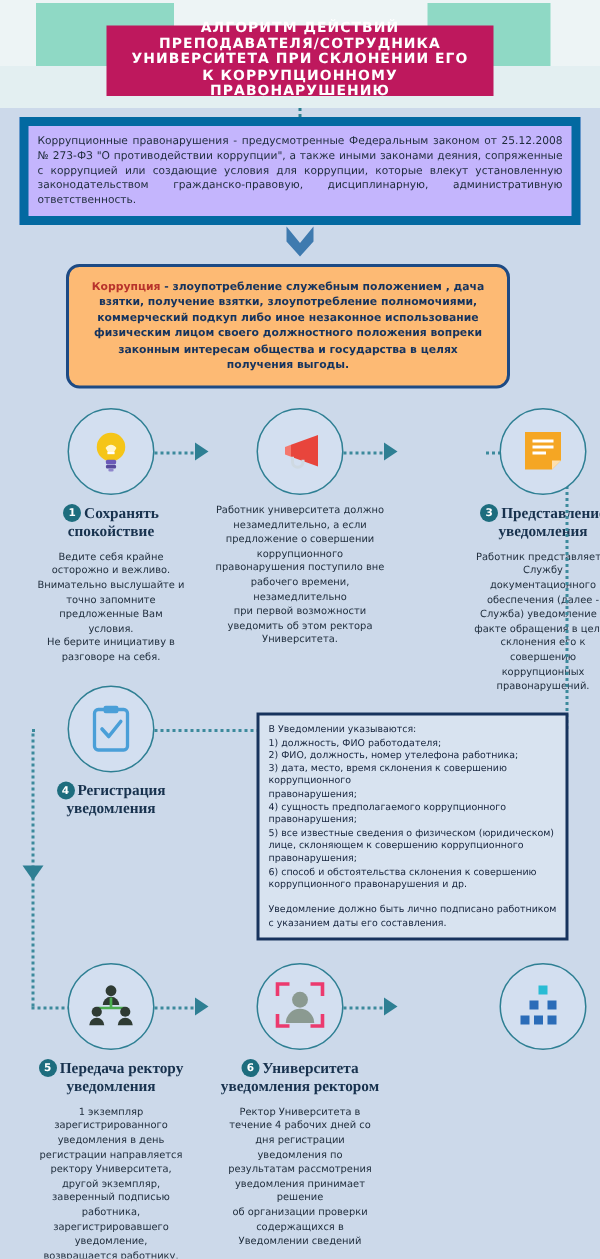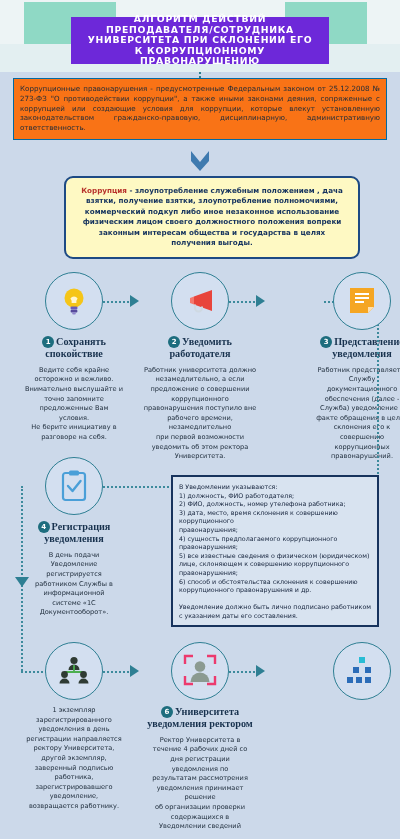--- a/index.html
+++ b/index.html
@@ -29,21 +29,21 @@
   .deco-left  { left: 24px;  top: 2px;  width: 92px;  height: 42px; }
   .deco-right { left: 285px; top: 2px;  width: 82px;  height: 42px; }
   .deco-strip {
     position: absolute; left: 0; top: 44px; width: 400px; height: 28px;
     background: #e3eff1;
   }
   .title-box {
     position: absolute;
     left: 71px; top: 17px;
     width: 258px; height: 47px;
-    background: #6d28d9;
+    background: #be185d;
     display: flex;
     align-items: center;
     justify-content: flex-start;
     padding: 2px 4px;
     z-index: 3;
   }
   .title-text {
     color: #ffffff;
     font-size: 9.3px;
     line-height: 10.6px;
@@ -67,22 +67,22 @@
   .stem-top {
     position: absolute; left: 199px; top: 0; width: 2px; height: 18px;
     border-left: 2px dotted #2a7f8f;
   }
 
   
   .law-box {
     position: absolute;
     left: 13px; top: 6px;
     width: 374px;
-    background: #f97316;
-    border: 1px solid #0369a1;
+    background: #c4b5fd;
+    border: 6px solid #0369a1;
     padding: 5px 6px 6px 6px;
     z-index: 2;
   }
   .law-text {
     font-size: 7.1px;
     line-height: 9.8px;
     color: #1d2b3a;
     text-align: justify;
     font-family: "DejaVu Sans", sans-serif;
   }
@@ -91,23 +91,23 @@
   .chev {
     position: absolute;
     left: 186px; top: 77px;
     width: 28px; height: 26px;
     z-index: 2;
   }
 
   
   .def-box {
     position: absolute;
-    left: 64px; top: 104px;
+    left: 44px; top: 104px;
     width: 296px;
-    background: #fef9c3;
+    background: #fdba74;
     border: 2px solid #1d4a84;
     border-radius: 9px;
     padding: 8px 10px 9px 10px;
     z-index: 2;
   }
   .def-text {
     font-size: 7.2px;
     line-height: 10.4px;
     color: #15335e;
     text-align: center;
@@ -308,24 +308,20 @@
     </div>
 
     <div class="col col-b">
       <div class="icon-circle">
         <svg width="36" height="30" viewBox="0 0 36 30">
           <path d="M30 4 L30 25 L12 18.5 L12 10.5 Z" fill="#e8453c"></path>
           <path d="M12 10.5 L12 18.5 L8 17 L8 12 Z" fill="#f4786e"></path>
           <path d="M13 18.5 L13 22 a3.5 3.5 0 0 0 7 0 L20 20.5" fill="none" stroke="#cfd9e2" stroke-width="2"></path>
         </svg>
       </div>
-      <div class="step-head">
-        <span class="badge">2</span><span>Уведомить
-работодателя</span>
-      </div>
       <div class="step-body">Работник университета должно
 незамедлительно, а если
 предложение о совершении
 коррупционного
 правонарушения поступило вне
 рабочего времени,
 незамедлительно
 при первой возможности
 уведомить об этом ректора
 Университета.</div>
@@ -364,27 +360,20 @@
         <svg width="30" height="34" viewBox="0 0 30 34">
           <rect x="4" y="4" width="22" height="27" rx="2.5" fill="none" stroke="#4a9fd8" stroke-width="2.2"></rect>
           <rect x="10" y="1.5" width="10" height="5" rx="1.5" fill="#4a9fd8"></rect>
           <path d="M9 17 L13.5 22 L21.5 12" fill="none" stroke="#4a9fd8" stroke-width="2.4" stroke-linecap="round" stroke-linejoin="round"></path>
         </svg>
       </div>
       <div class="step-head">
         <span class="badge">4</span><span>Регистрация
 уведомления</span>
       </div>
-      <div class="step-body">В день подачи
-Уведомление
-регистрируется
-работником Службы в
-информационной
-системе «1С
-Документооборот».</div>
     </div>
   </div>
 
   <div class="note-box">
     <div class="note-text">В Уведомлении указываются:
 1) должность, ФИО работодателя;
 2) ФИО, должность, номер утелефона работника;
 3) дата, место, время склонения к совершению коррупционного
 правонарушения;
 4) сущность предполагаемого коррупционного
@@ -406,20 +395,24 @@
         <svg width="36" height="30" viewBox="0 0 36 30">
           <circle cx="18" cy="4.5" r="3.6" fill="#2f3b33"></circle>
           <path d="M12.5 14 a5.5 5.5 0 0 1 11 0 z" fill="#2f3b33"></path>
           <path d="M18 9 L18 16 M9 16 L27 16 M9 16 L9 20 M27 16 L27 20" stroke="#4caf50" stroke-width="1.8" fill="none"></path>
           <circle cx="8.5" cy="18.5" r="3.4" fill="#2f3b33"></circle>
           <path d="M3.5 27.5 a5 5 0 0 1 10 0 z" fill="#2f3b33"></path>
           <circle cx="27.5" cy="18.5" r="3.4" fill="#2f3b33"></circle>
           <path d="M22.5 27.5 a5 5 0 0 1 10 0 z" fill="#2f3b33"></path>
         </svg>
       </div>
+      <div class="step-head">
+        <span class="badge">5</span><span>Передача
+ректору уведомления</span>
+      </div>
       <div class="step-body">1 экземпляр
 зарегистрированного
 уведомления в день
 регистрации направляется
 ректору Университета,
 другой экземпляр,
 заверенный подписью
 работника,
 зарегистрировавшего
 уведомление,

